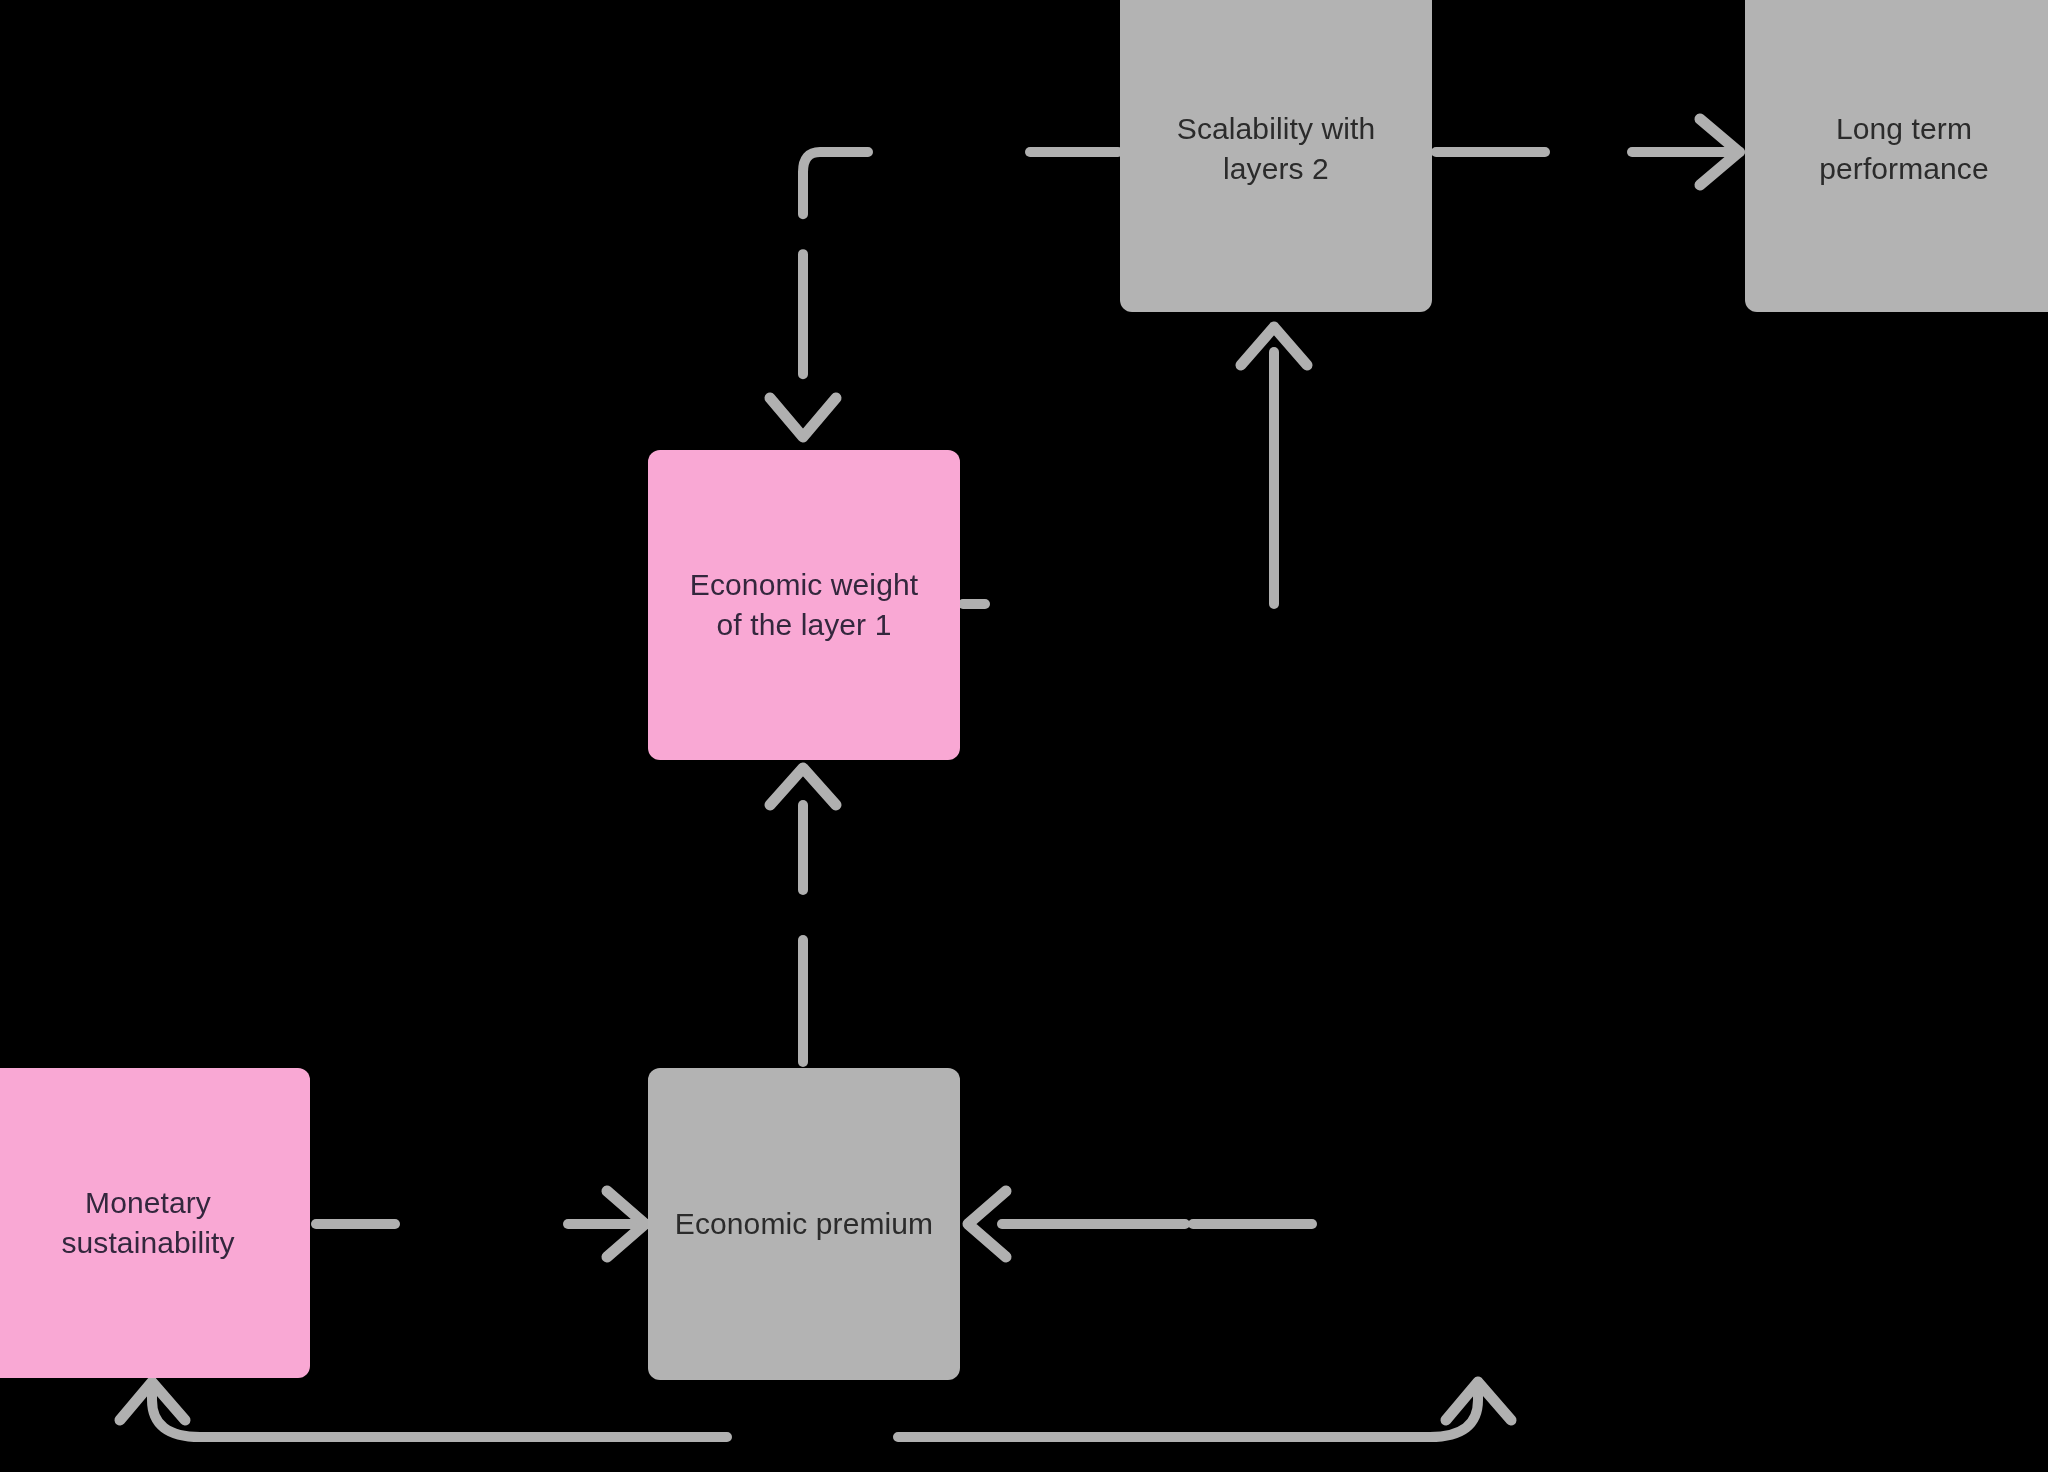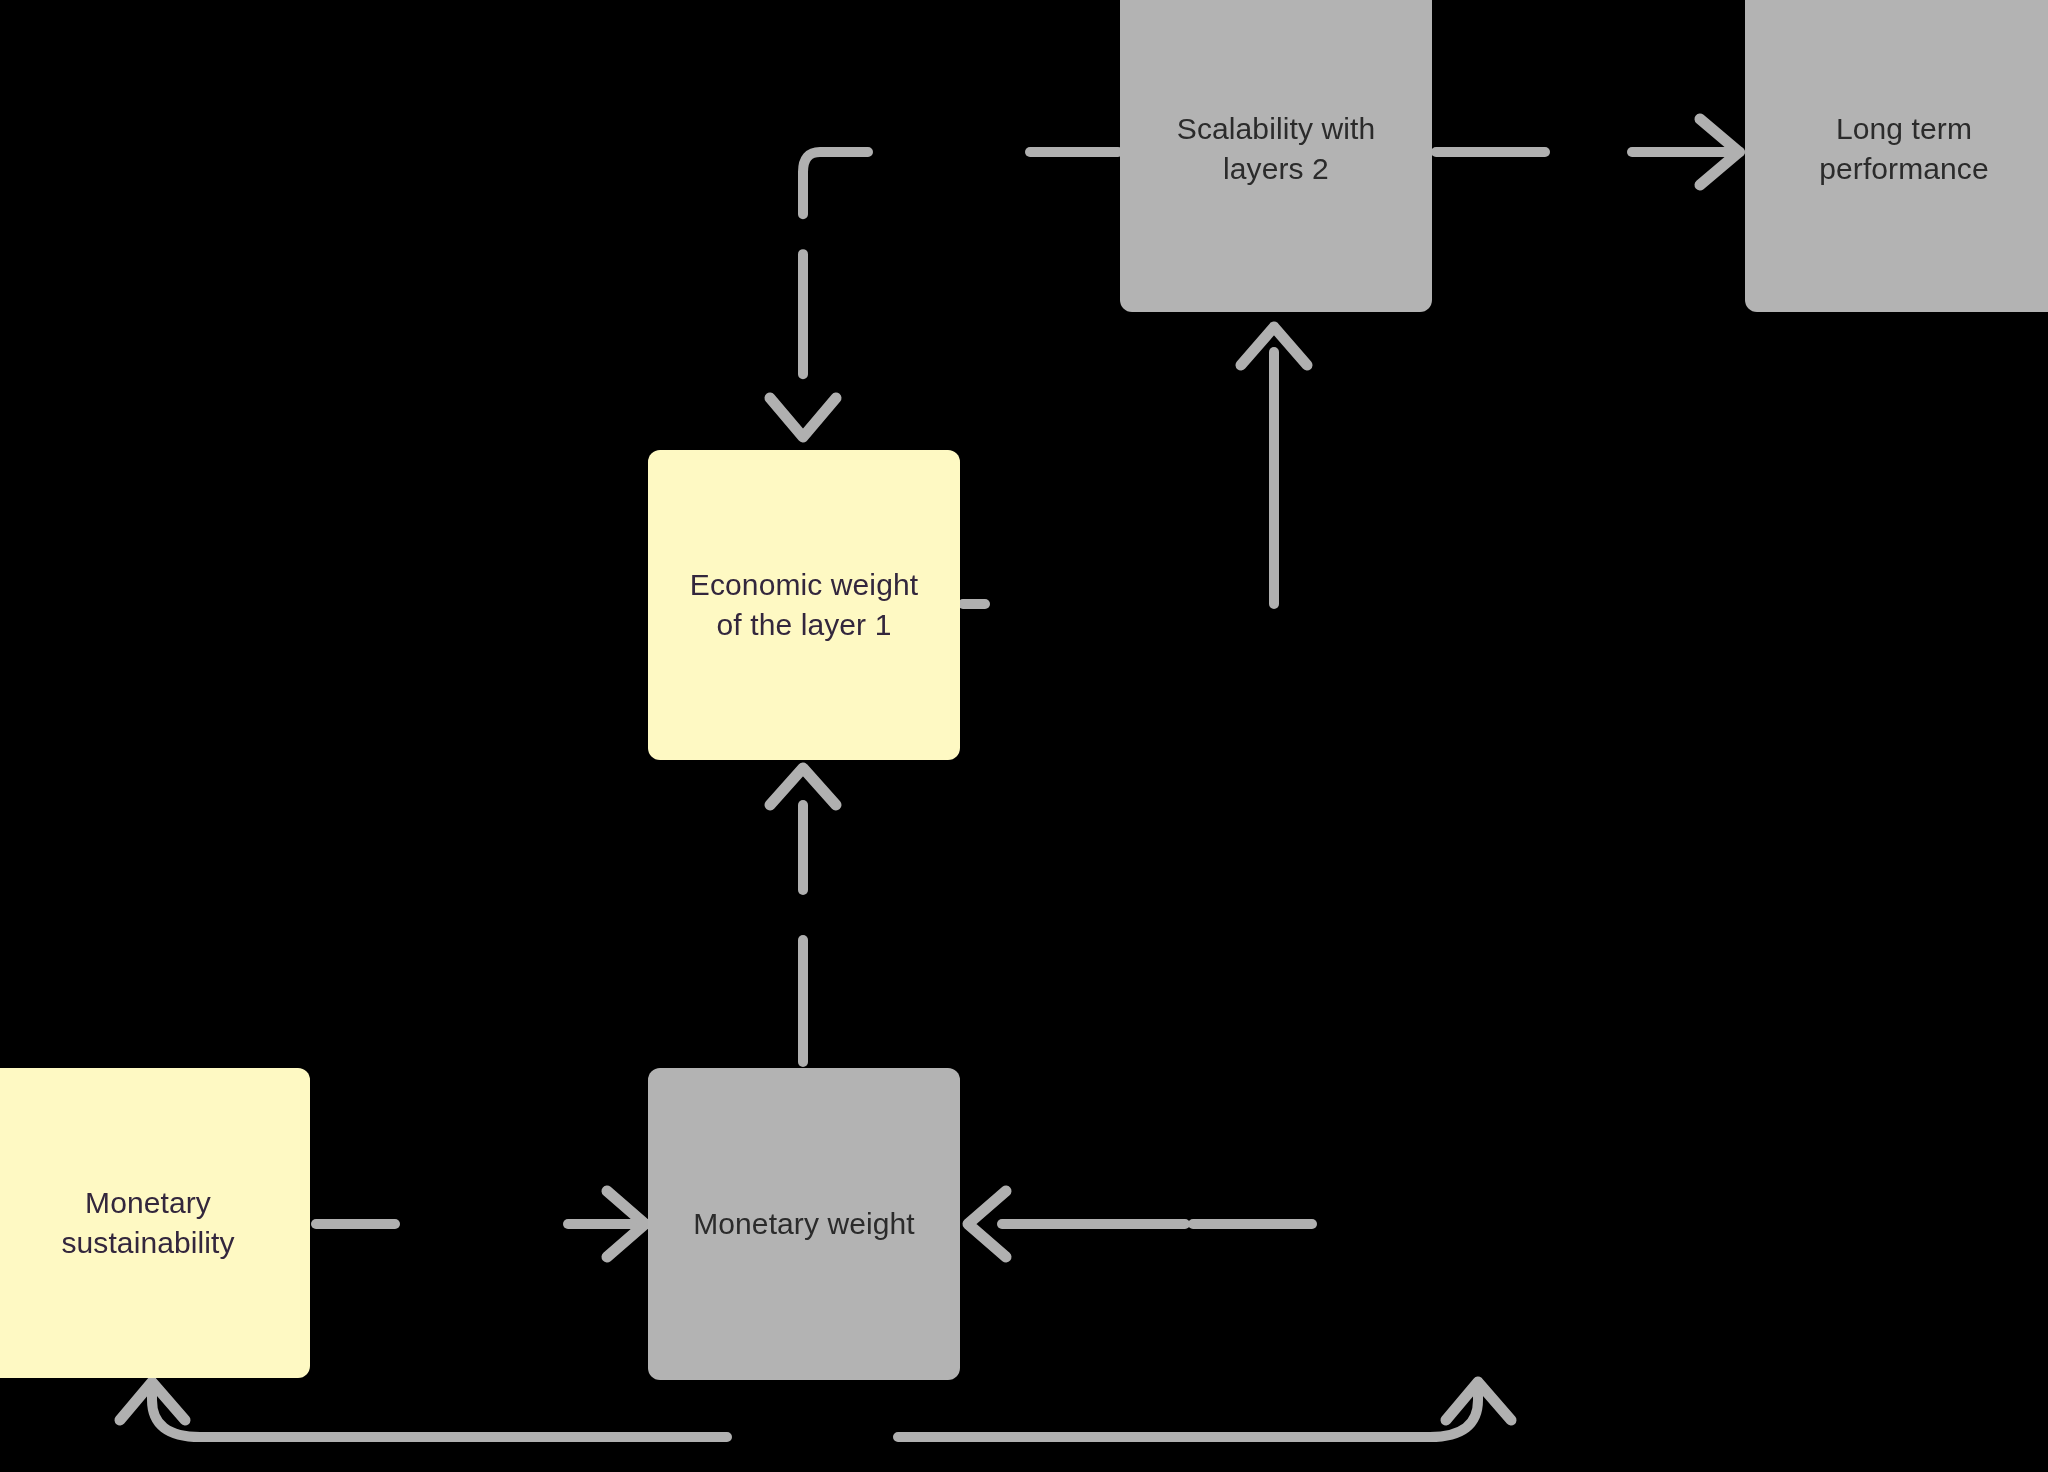--- a/index.html
+++ b/index.html
@@ -40,21 +40,21 @@
     font-size: 30px;
     line-height: 1.32;
     letter-spacing: 0.1px;
     padding: 10px 16px;
   }
   .node-gray {
     background: #b3b3b3;
     color: #2b2b2b;
   }
   .node-purple {
-    background: #fef9c3;
+    background: #f9a8d4;
     color: #33273d;
   }
   .node-label {
     display: block;
     white-space: pre-line;
   }
 </style>
 </head>
 <body>
 
@@ -132,17 +132,17 @@
     <span class="node-label">Economic weight
 of the layer 1</span>
   </div>
 
   <div class="node node-purple" style="left:-14px; top:1068px; width:324px; height:310px;">
     <span class="node-label">Monetary
 sustainability</span>
   </div>
 
   <div class="node node-gray" style="left:648px; top:1068px; width:312px; height:312px;">
-    <span class="node-label">Monetary weight</span>
+    <span class="node-label">Economic premium</span>
   </div>
 
 
 </div>
 
 </body></html>

